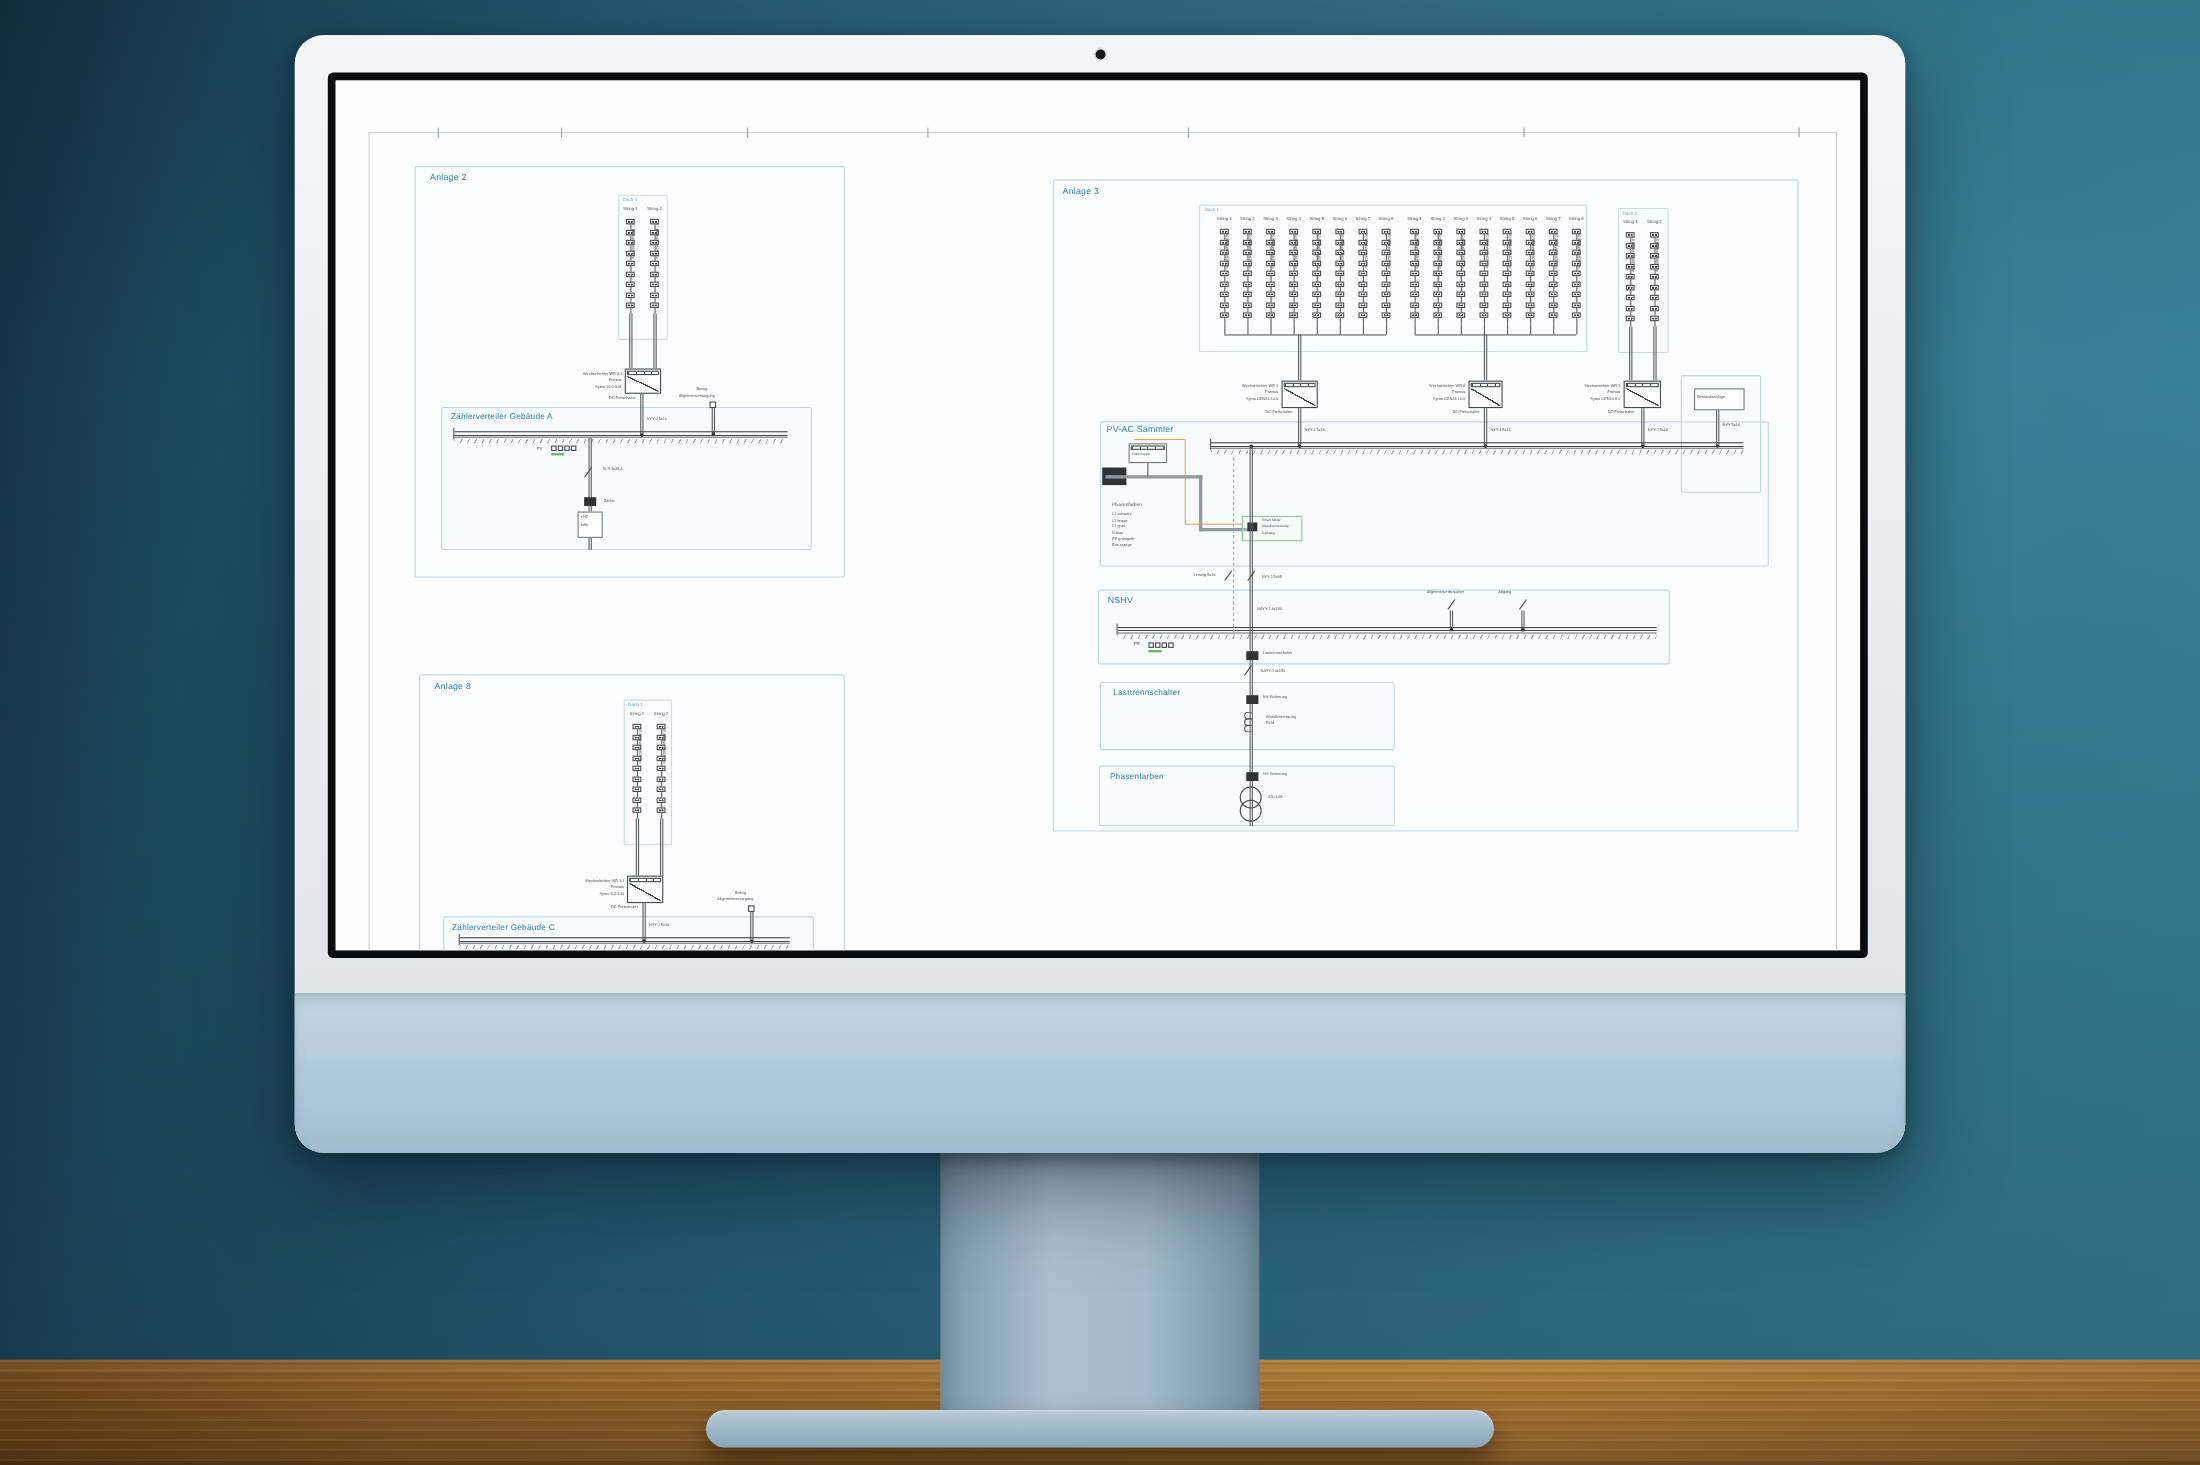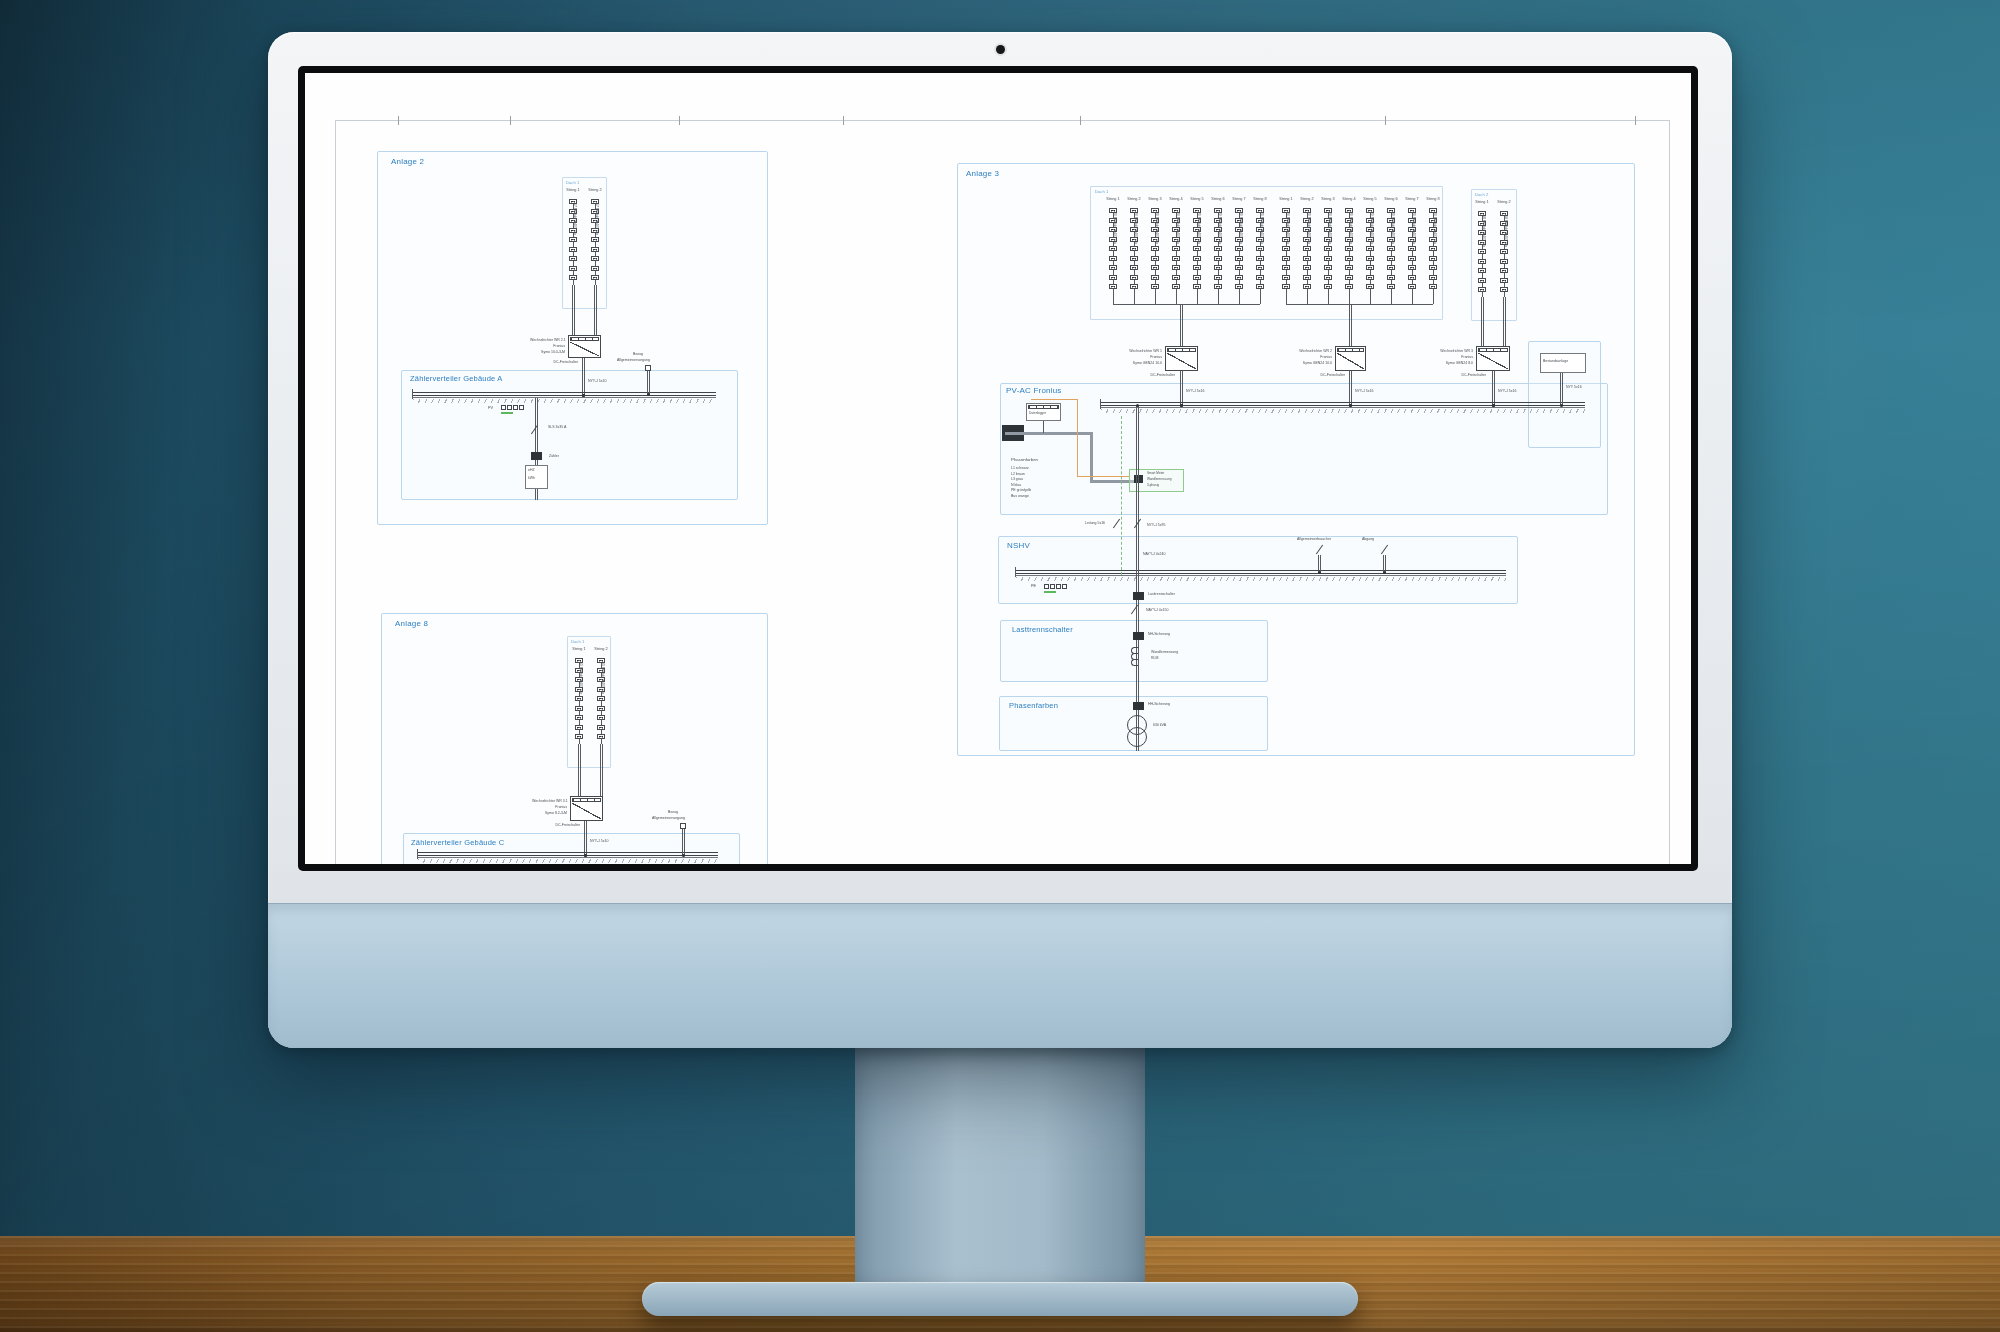--- a/index.html
+++ b/index.html
@@ -89,21 +89,21 @@
       <div class="bx" style="left:652px;top:90px;width:678px;height:593px"></div>
       <span class="bl" style="left:661px;top:96px">Anlage 3</span>
 
       <div class="bx" style="left:96px;top:297px;width:337px;height:130px"></div>
       <span class="bl" style="left:105px;top:301px;font-size:7.5px">Zählerverteiler Gebäude A</span>
 
       <div class="bx" style="left:98px;top:760px;width:337px;height:132px"></div>
       <span class="bl" style="left:106px;top:765px;font-size:7.5px">Zählerverteiler Gebäude C</span>
 
       <div class="bx" style="left:695px;top:310px;width:608px;height:132px"></div>
-      <span class="bl" style="left:701px;top:313px">PV-AC Fronius</span>
+      <span class="bl" style="left:701px;top:313px">PV-AC Sammler</span>
 
       <div class="bx" style="left:1223px;top:268px;width:73px;height:107px"></div>
 
       <div class="bx" style="left:693px;top:463px;width:520px;height:68px"></div>
       <span class="bl" style="left:702px;top:468px">NSHV</span>
 
       <div class="bx" style="left:695px;top:547px;width:268px;height:62px"></div>
       <span class="bl" style="left:707px;top:552px;font-size:7.5px">Lasttrennschalter</span>
 
       <div class="bx" style="left:694px;top:623px;width:269px;height:55px"></div>

